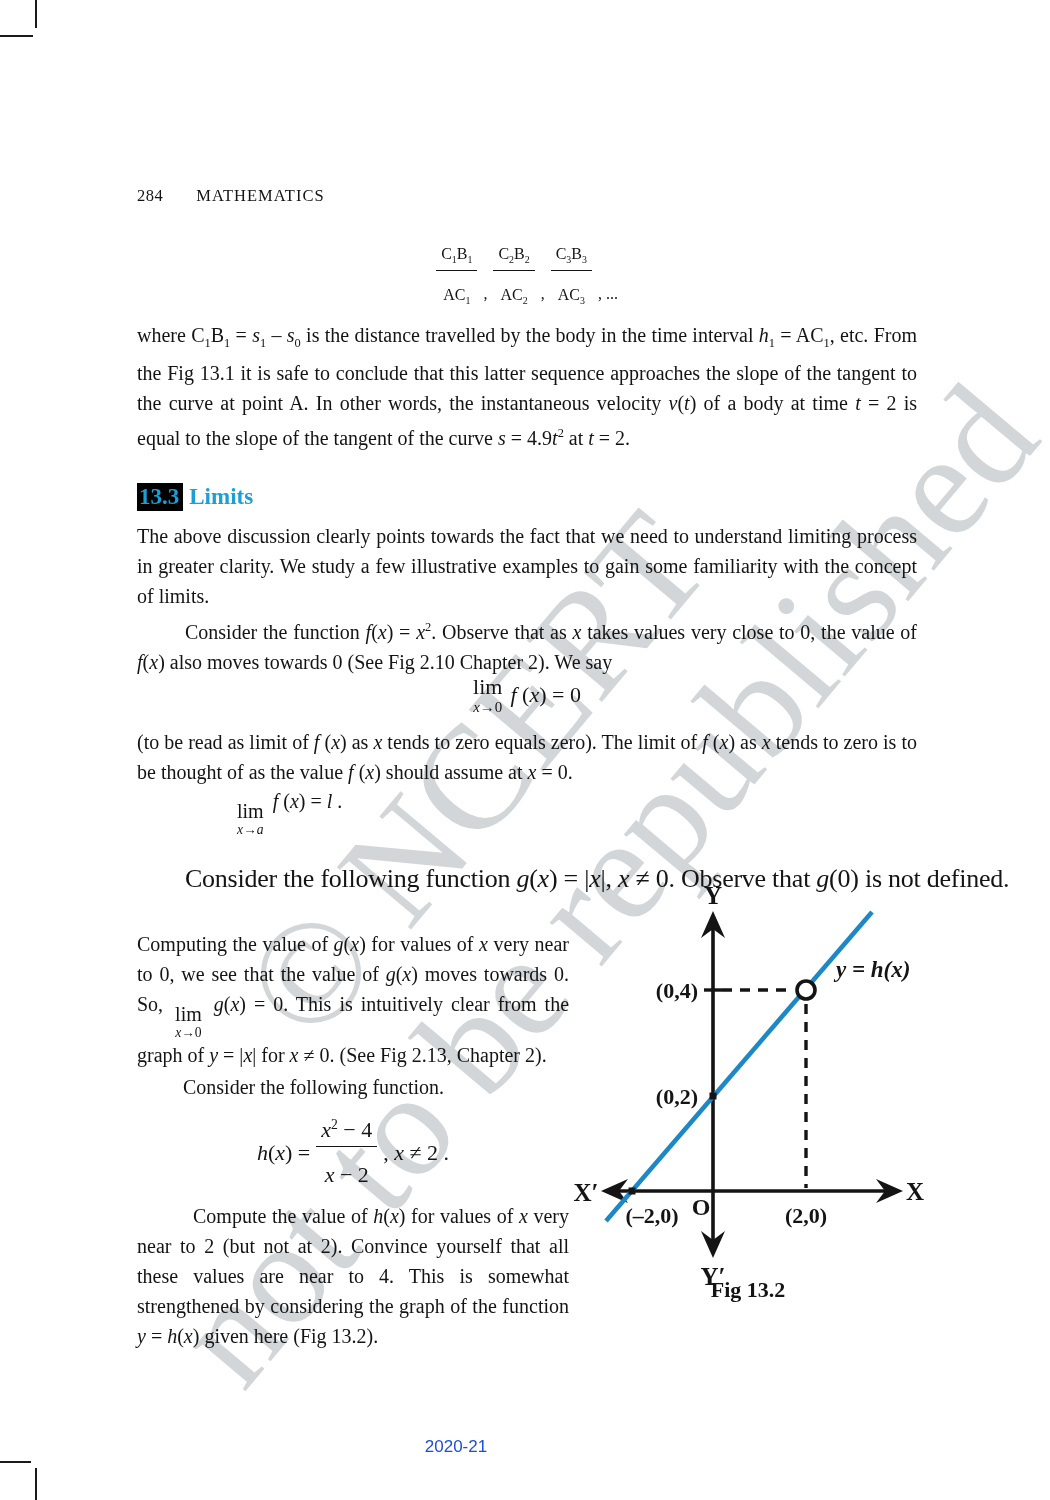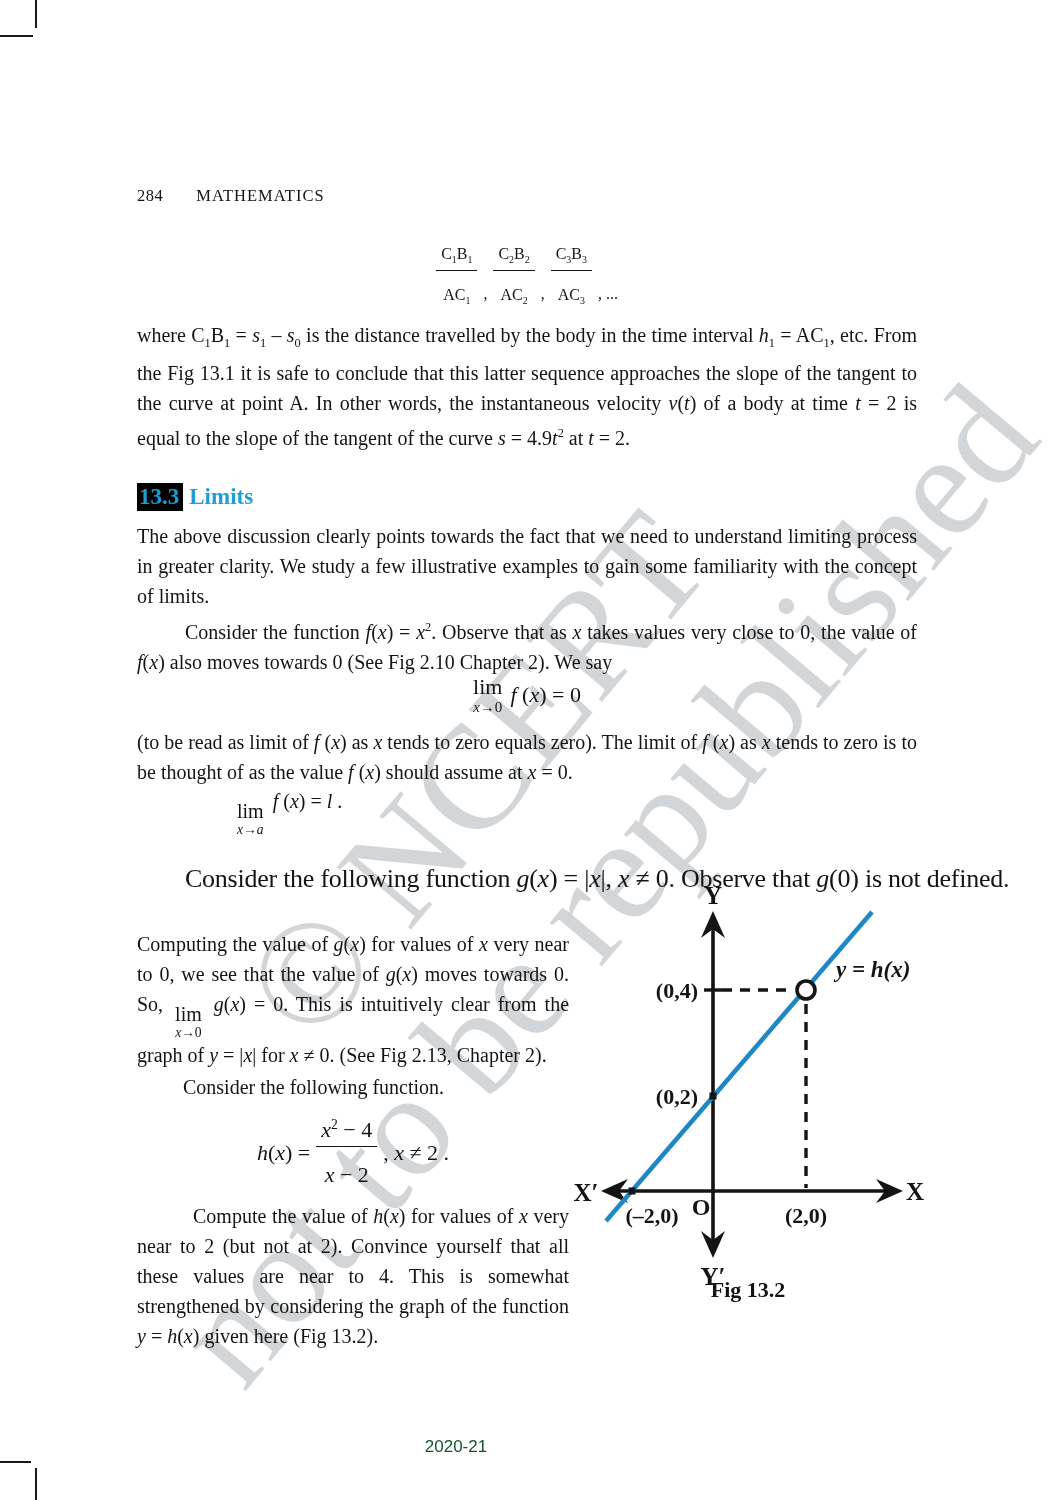--- a/index.html
+++ b/index.html
@@ -51,21 +51,21 @@
   
   .watermark{
     left:60px; top:340px; width:960px; height:980px; z-index:0;
     display:flex; flex-direction:column; justify-content:center; align-items:center;
     transform:rotate(-50deg); transform-origin:50% 50%;
     color:#d3d6d8; font-size:148px; line-height:1.15; text-align:center;
     white-space:nowrap; pointer-events:none; user-select:none;
   }
   
   .footer{top:1437px; left:0; width:912px; text-align:center;
-    font-family:"Liberation Sans","DejaVu Sans",sans-serif; font-size:17px; color:#14532d;}
+    font-family:"Liberation Sans","DejaVu Sans",sans-serif; font-size:17px; color:#1d4ed8;}
   i{font-style:italic;}
 </style>
 </head>
 <body>
 
 <div class="page">
 
   <div class="crop" style="left:35px; top:0; width:2px; height:28px;"></div>
   <div class="crop" style="left:0; top:35px; width:33px; height:2px;"></div>
   <div class="crop" style="left:0; top:1461px; width:31px; height:2px;"></div>

